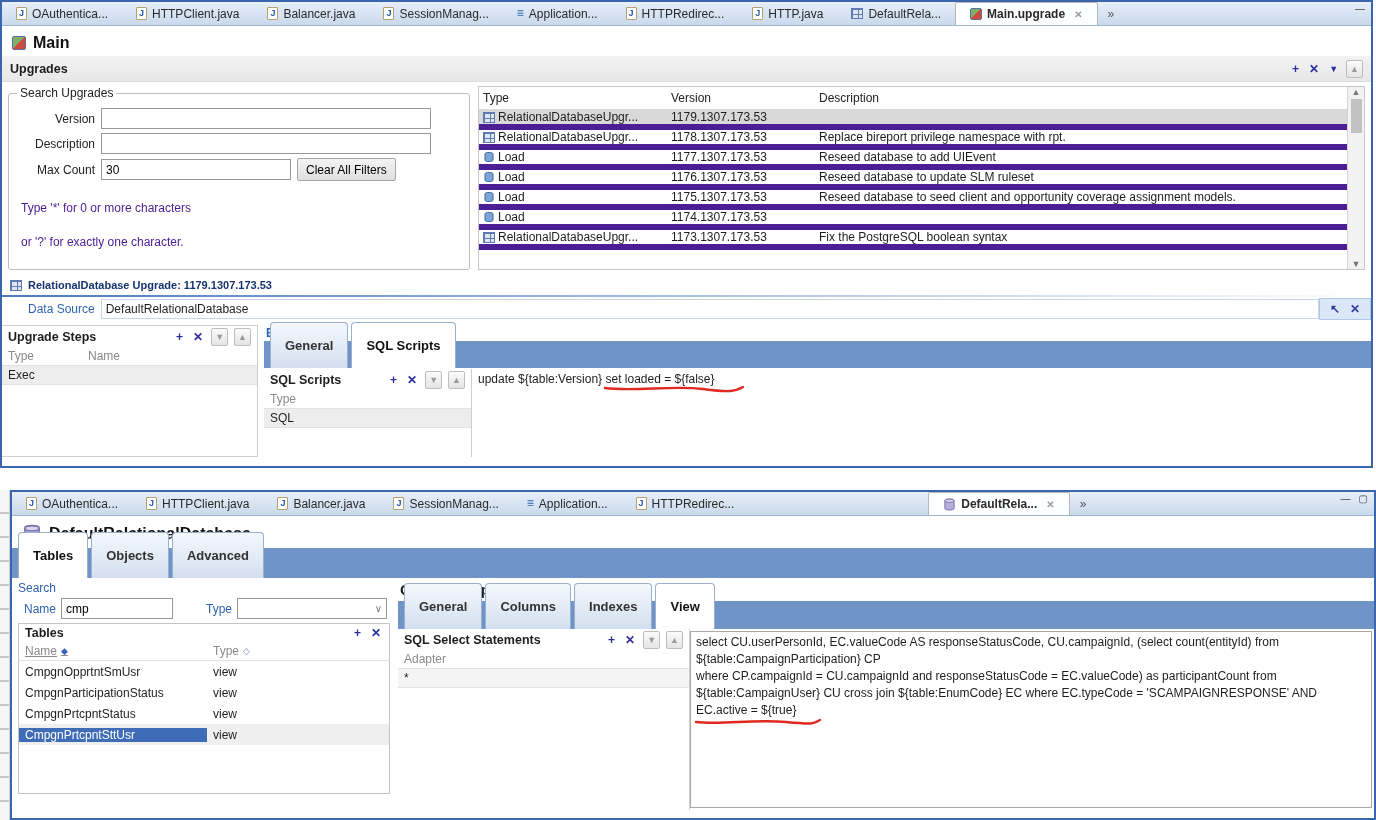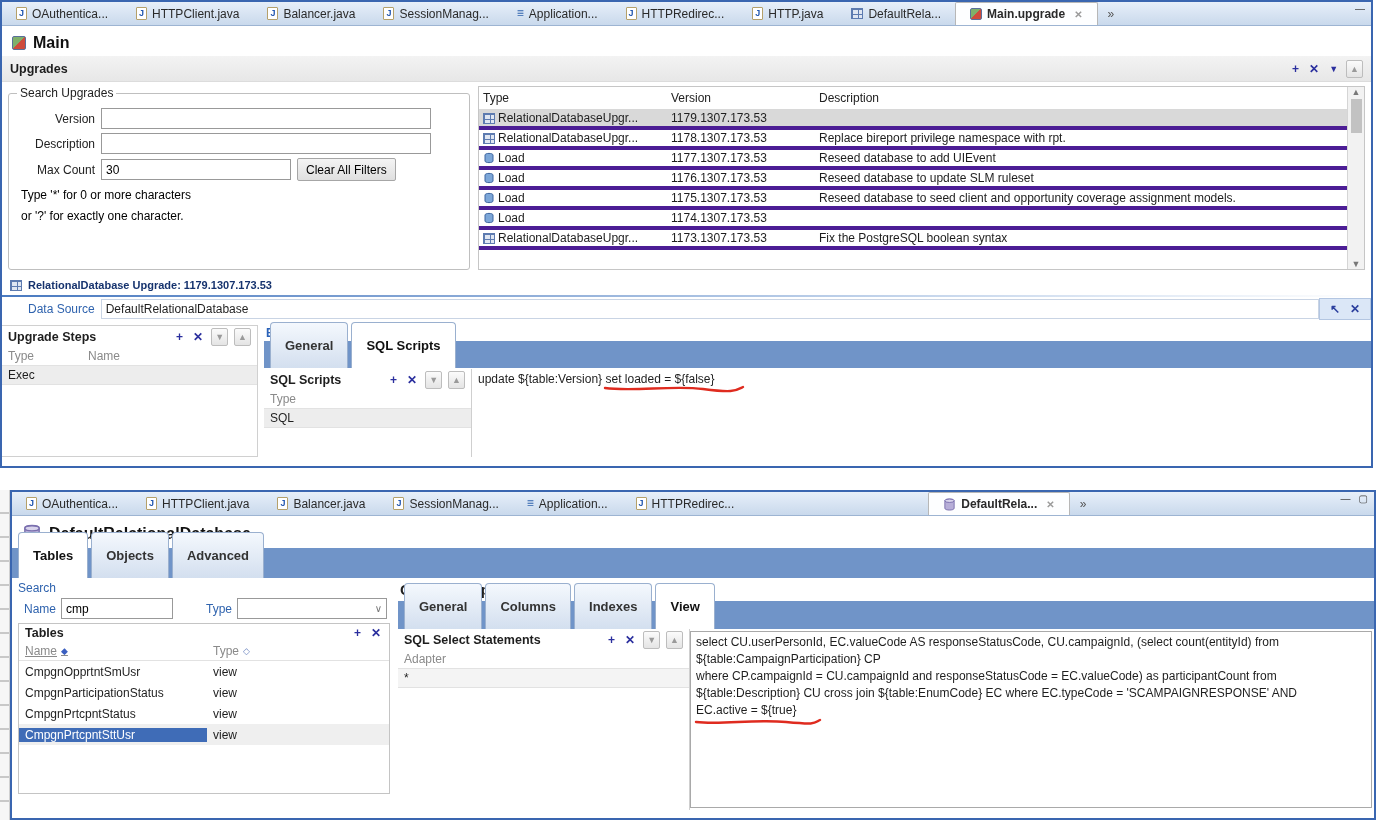--- a/index.html
+++ b/index.html
@@ -56,25 +56,25 @@
   fieldset.search-group { width:462px; border:1px solid #bfbfbf; border-radius:3px;
     padding:4px 8px 6px 8px; }
   fieldset.search-group legend { font-size:12px; color:#222; padding:0 3px; }
   .frm-row { display:flex; align-items:center; margin:4px 0; gap:6px; }
   .frm-label { width:78px; text-align:right; color:#222; }
   .frm-input { height:21px; border:1px solid #999; background:#fff; padding:1px 4px;
     font-family:inherit; font-size:12px; }
   .w-long { width:330px; } .w-mid { width:190px; }
   .clear-btn { height:23px; background:linear-gradient(#f4f4f4,#dfdfdf); border:1px solid #a6a6a6;
     border-radius:2px; padding:0 8px; font-size:12px; }
-  .hint { margin:7px 0 0 4px; color:#000000; }
+  .hint { margin:20px 0 0 4px; color:#4c1d95; }
 
   .upg-table { flex:1; border:1px solid #c6c6c6; display:flex; }
   .upg-grid { flex:1; }
-  .tr { display:flex; height:20px; align-items:center; border-bottom:4px solid #4c1d95; }
+  .tr { display:flex; height:20px; align-items:center; border-bottom:6px solid #4c1d95; }
   .tr.hdr { height:23px; border-bottom:1px solid #d8d8d8; color:#222; }
   .tr.sel-gray { background:#d9d9d9; }
   .td { padding:0 4px; white-space:nowrap; overflow:hidden; display:flex; align-items:center; gap:3px; }
   .c-type { width:188px; } .c-ver { width:148px; } .c-desc { flex:1; }
   .vscroll { width:17px; background:#f2f2f2; border-left:1px solid #d5d5d5;
     display:flex; flex-direction:column; align-items:center; font-size:9px; color:#777; }
   .vscroll .thumb { width:11px; height:34px; background:#c2c2c2; margin:2px 0; }
   .vscroll .sp { flex:1; }
 
   .detail-heading { display:flex; align-items:center; gap:6px; padding:5px 8px 2px 8px;
@@ -495,21 +495,21 @@
           </div>
           <div class="cols-row">
               <span class="cn">Adapter</span>
             </div>
           <div class="row-item" style="background:#f4f4f4;">*</div>
         </div>
         <div class="sql-area">
           <div>select CU.userPersonId, EC.valueCode AS responseStatusCode, CU.campaignId, (select count(entityId) from</div>
           <div>${table:CampaignParticipation} CP</div>
           <div>where CP.campaignId = CU.campaignId and  responseStatusCode = EC.valueCode) as participantCount from</div>
-          <div>${table:Description} CU cross join ${table:EnumCode} EC where EC.typeCode = 'SCAMPAIGNRESPONSE' AND</div>
+          <div>${table:CampaignUser} CU cross join ${table:EnumCode} EC where EC.typeCode = 'SCAMPAIGNRESPONSE' AND</div>
           <div><span class="redline"><span>EC.active = ${true}</span><svg width="128" height="9" viewBox="0 0 128 9">
                   <path d="M2 5 C 28 8, 60 2, 92 5 S 120 6, 126 3" stroke="#df2b1f" stroke-width="2.4" fill="none" stroke-linecap="round"></path>
                 </svg></span></div>
         </div>
       </div>
     </div>
   </div>
 </div>
 
 </body></html>

